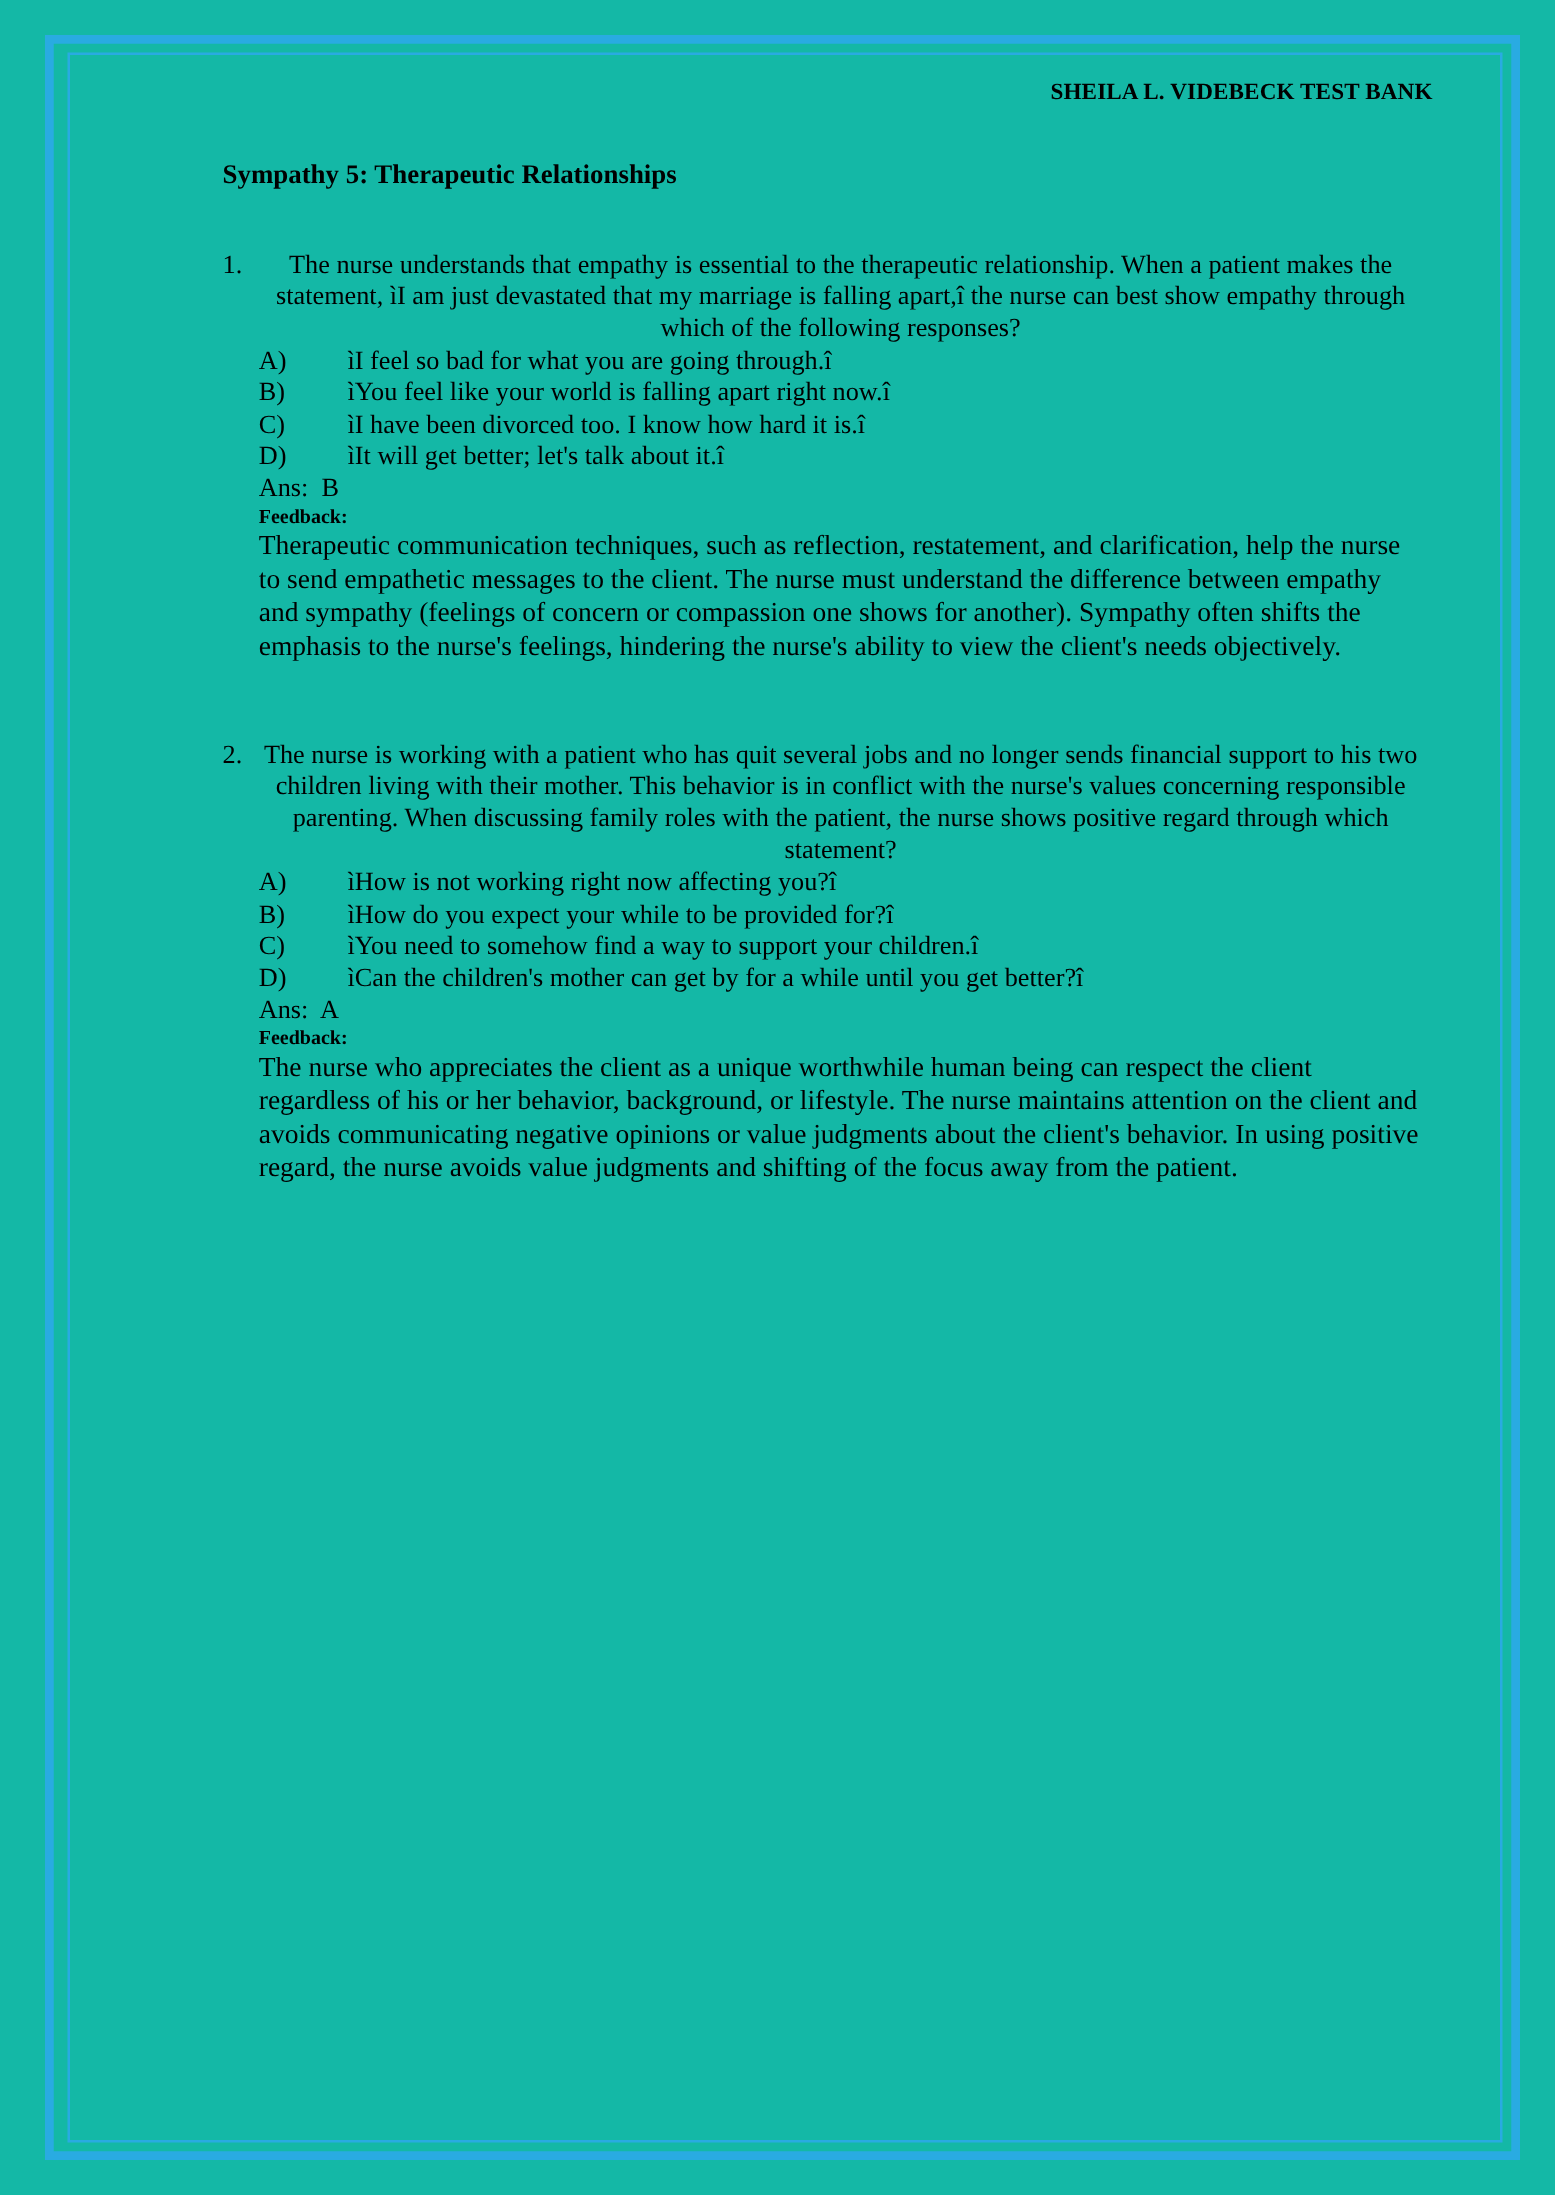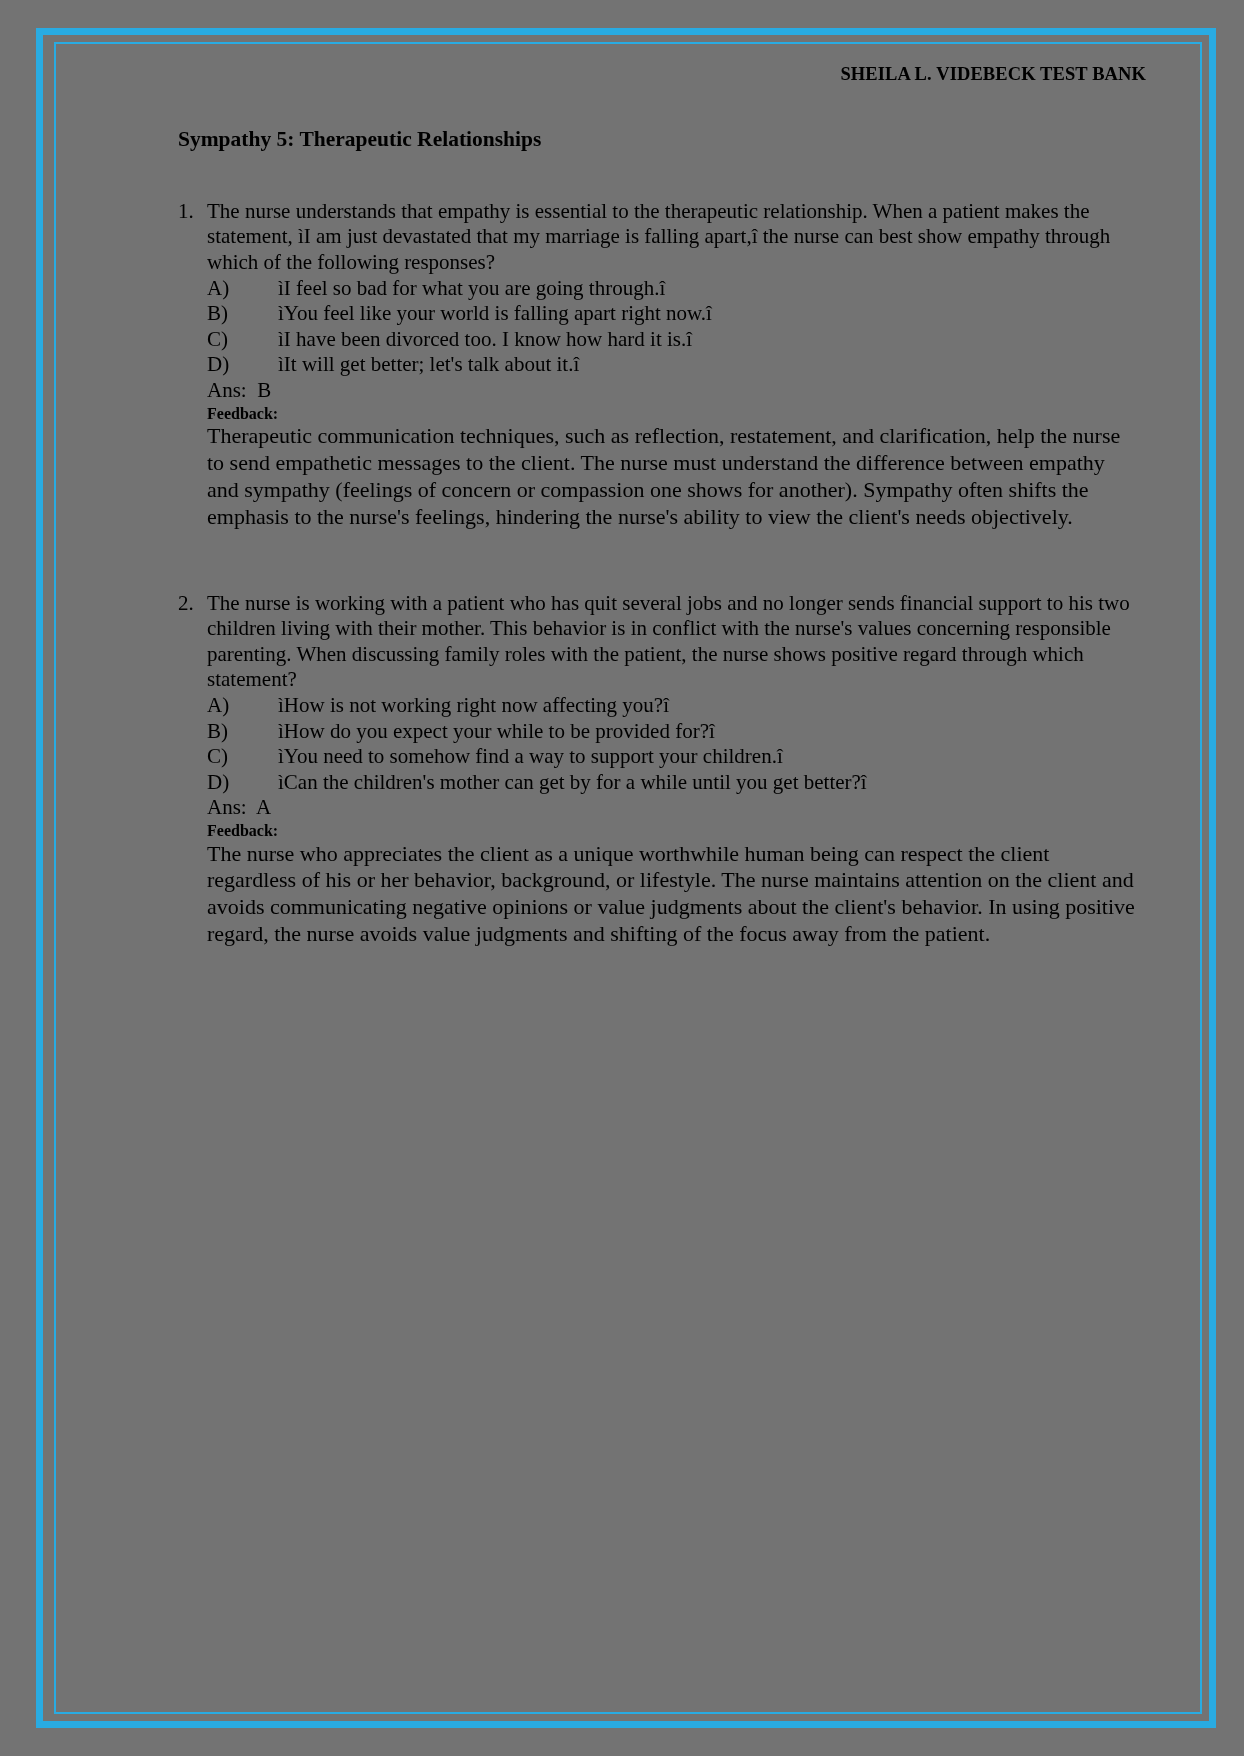--- a/index.html
+++ b/index.html
@@ -4,21 +4,21 @@
 <style>
   html, body {
     margin: 0;
     padding: 0;
     background: #ffffff;
   }
   .page {
     position: relative;
     width: 1244px;
     height: 1756px;
-    background: #737373;
+    background: #14b8a6;
     box-sizing: border-box;
     overflow: hidden;
   }
   
   .frame-outer {
     position: absolute;
     left: 36px;
     top: 28px;
     right: 28px;
     bottom: 28px;
@@ -79,21 +79,21 @@
     line-height: 1.22;
   }
   .q-body {
     flex: 1 1 auto;
     min-width: 0;
   }
   .q-stem {
     font-size: 21px;
     line-height: 1.22;
     margin: 0;
-    text-align: left;
+    text-align: center;
   }
   .options {
     margin: 0;
     padding: 0;
     list-style: none;
   }
   .option {
     display: flex;
     align-items: flex-start;
     font-size: 21px;

